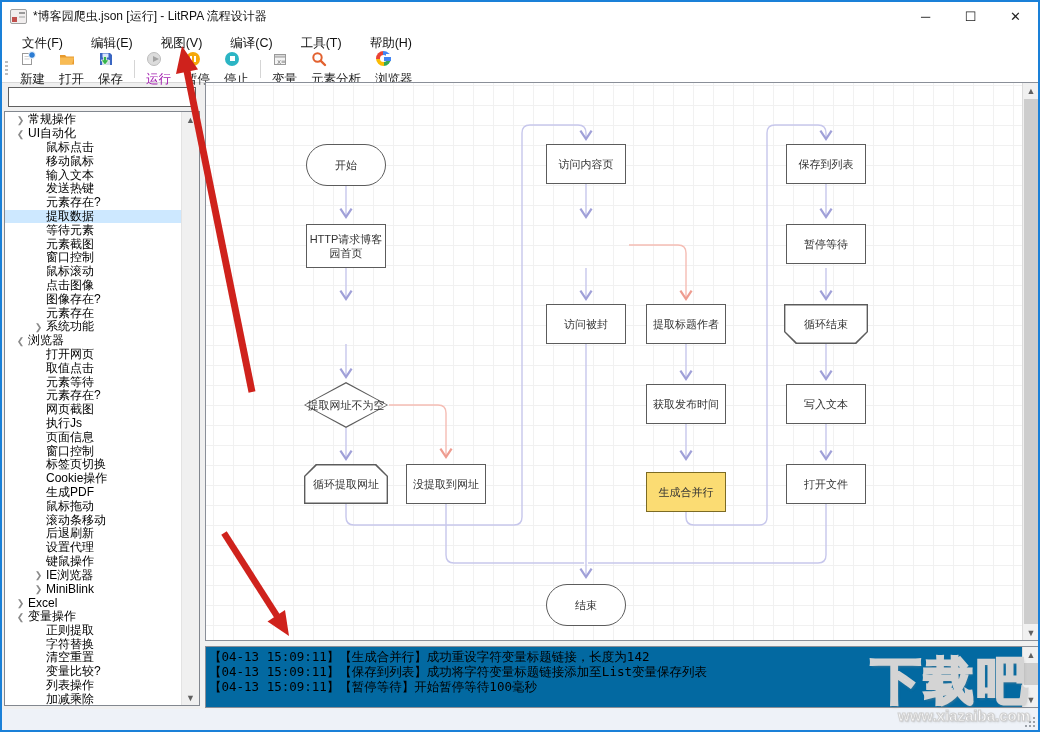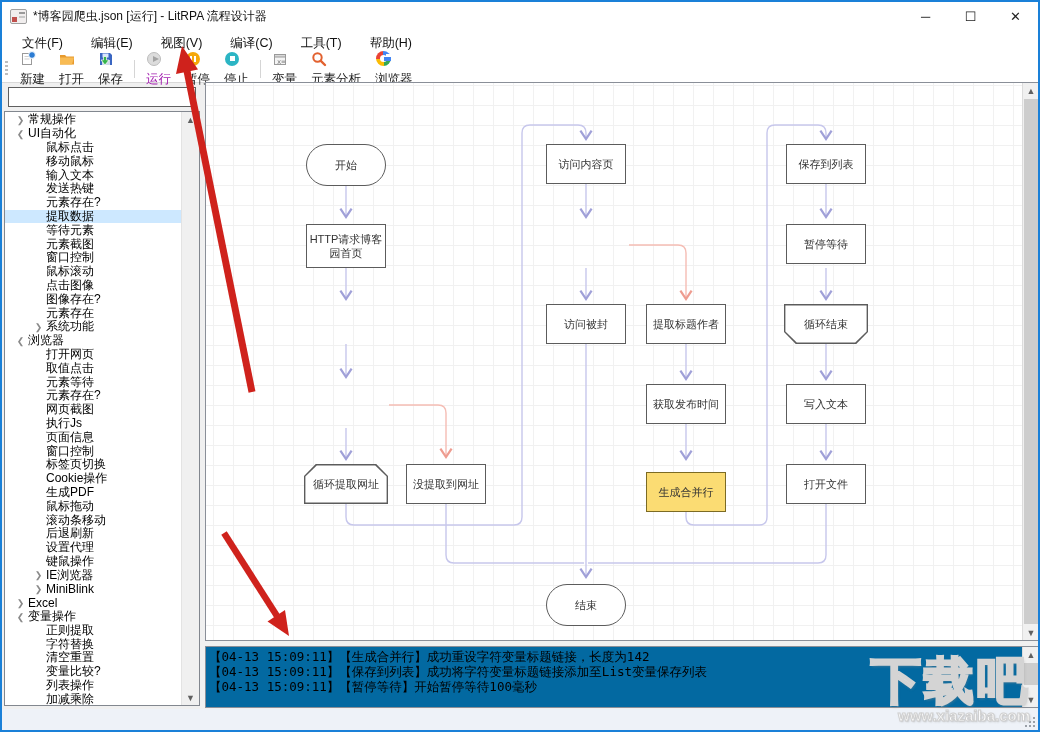--- a/index.html
+++ b/index.html
@@ -415,20 +415,24 @@
         <path d="M423,162 H472 Q480,162 480,170 V216" marker-end="url(#mR)"></path>
       </g>
     </svg>
 
     <div class="node stadium" style="left:100px;top:61px;width:80px;height:42px;">
         <span class="lbl">开始</span>
       </div>
     <div class="node rect" style="left:100px;top:141px;width:80px;height:44px;">
         <span class="lbl">HTTP请求博客园首页</span>
       </div>
+    <div class="node diamond" style="left:98px;top:299px;width:84px;height:46px;">
+        <span class="shape"></span>
+        <span class="lbl">提取网址不为空</span>
+      </div>
     <div class="node loopstart" style="left:98px;top:381px;width:84px;height:40px;">
         <span class="shape"></span>
         <span class="lbl">循环提取网址</span>
       </div>
     <div class="node rect" style="left:200px;top:381px;width:80px;height:40px;">
         <span class="lbl">没提取到网址</span>
       </div>
     <div class="node rect" style="left:340px;top:61px;width:80px;height:40px;">
         <span class="lbl">访问内容页</span>
       </div>

